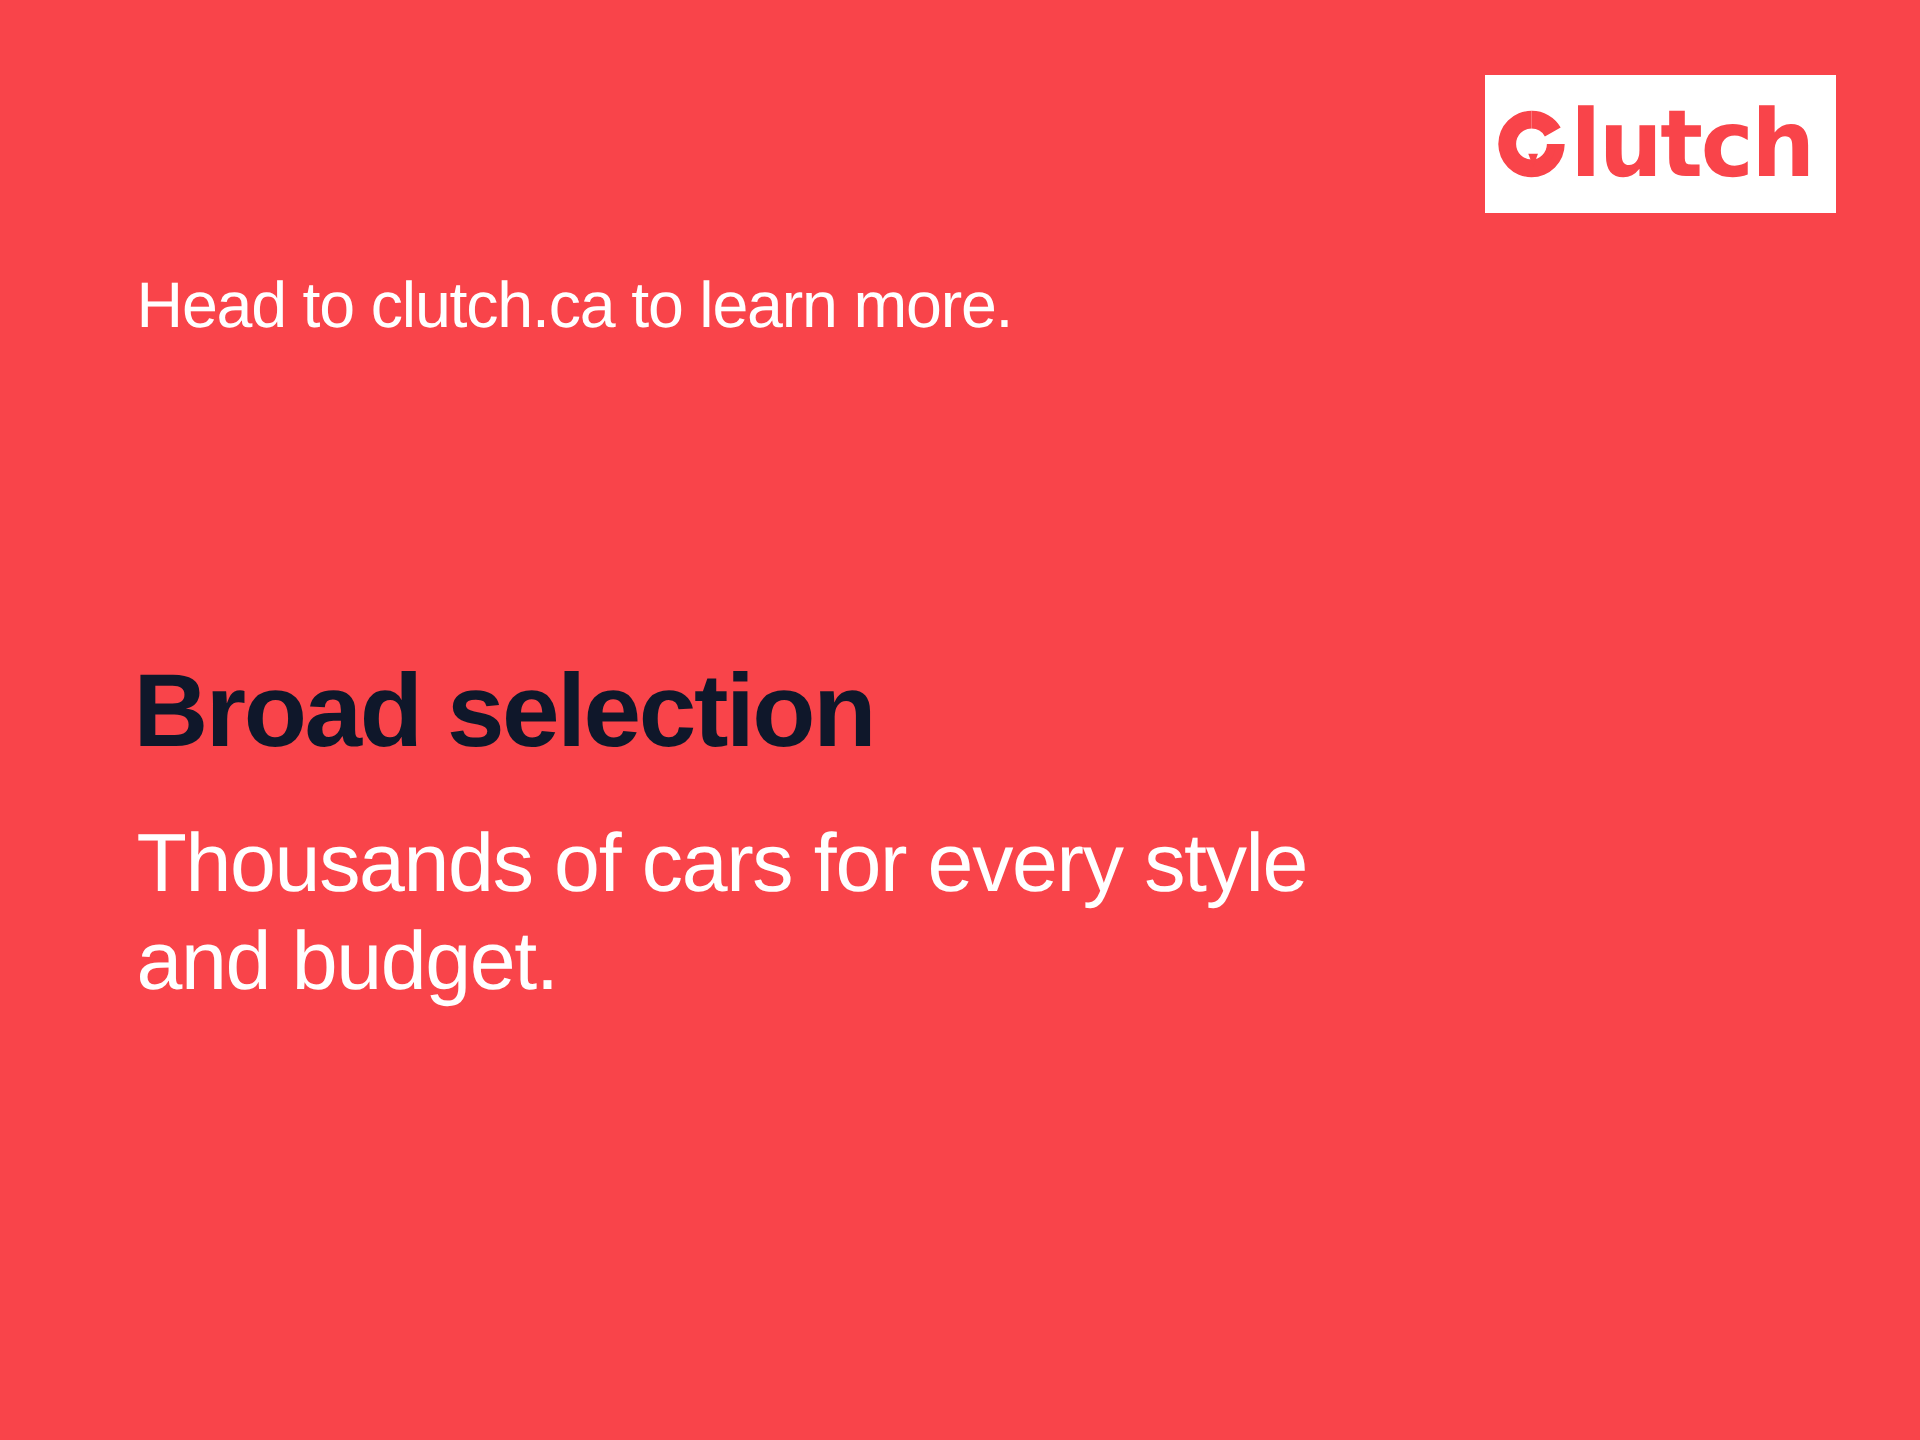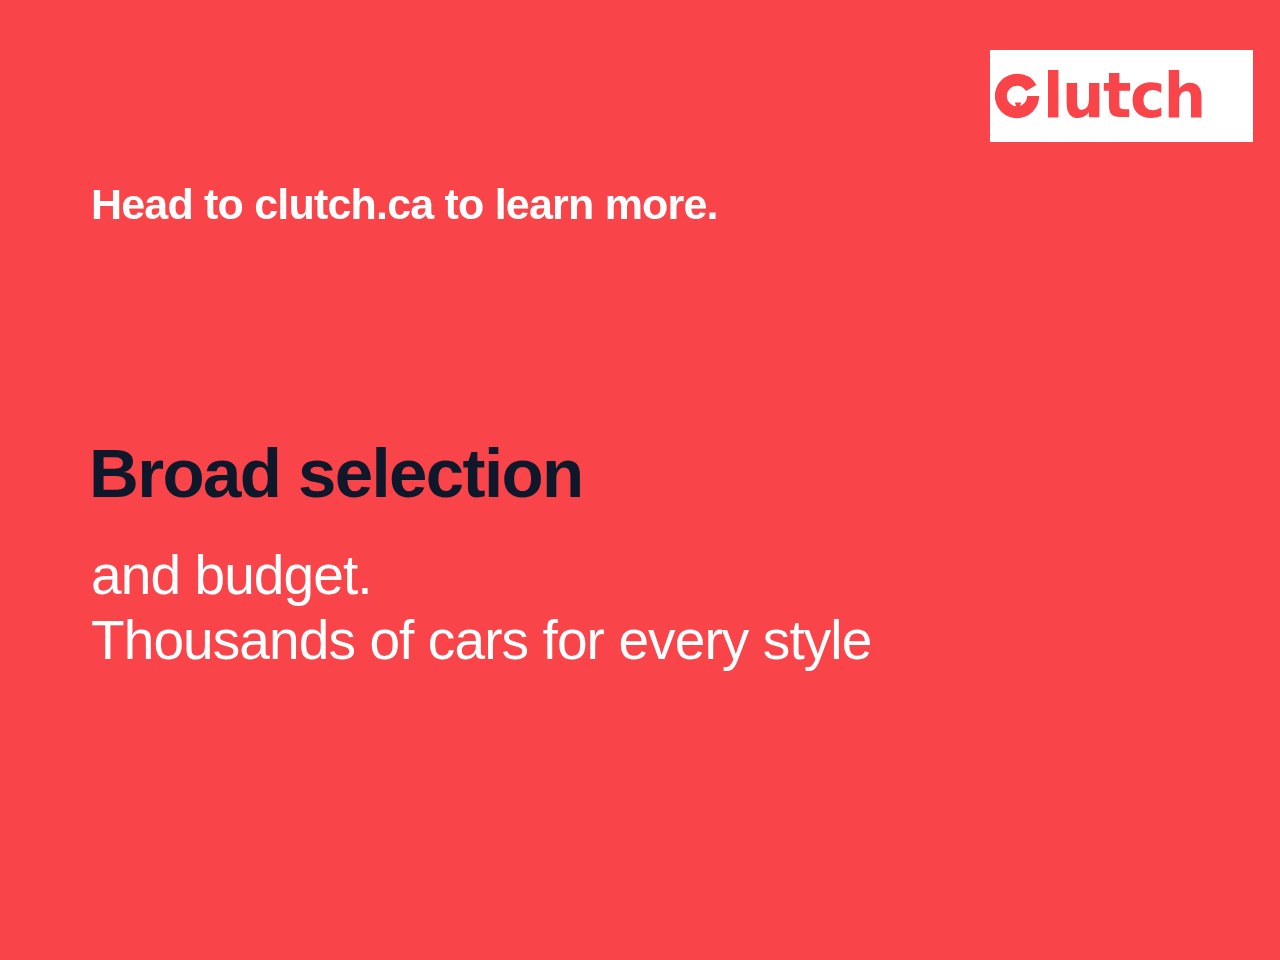--- a/index.html
+++ b/index.html
@@ -19,25 +19,26 @@
     height: 960px;
     background: #F9444A;
     overflow: hidden;
   }
 
   
   #logo-plate {
     position: absolute;
     left: 990px;
     top: 50px;
-    width: 263px;
+    width: 234px;
     height: 92px;
     background: #FFFFFF;
     display: flex;
     align-items: center;
+    justify-content: center;
     box-sizing: border-box;
     padding-right: 4px;
   }
 
   #logo-lockup {
     display: flex;
     align-items: center;
     line-height: 1;
   }
 
@@ -60,21 +61,21 @@
     transform: scaleX(0.96);
     transform-origin: left center;
   }
 
   
   #eyebrow {
     position: absolute;
     left: 91px;
     top: 180px;
     font-size: 43px;
-    font-weight: bold;
+    font-weight: normal;
     color: #FFFFFF;
     letter-spacing: -0.8px;
     line-height: 1.15;
     white-space: nowrap;
   }
 
   #headline {
     position: absolute;
     left: 89px;
     top: 437px;
@@ -124,17 +125,17 @@
       </svg>
       <span id="logo-wordmark">lutch</span>
     </div>
   </div>
 
   <div id="eyebrow">Head to clutch.ca to learn more.</div>
 
   <div id="headline">Broad selection</div>
 
   <div id="subhead">
+    <span class="line">Thousands of cars for every style</span>
     <span class="line">and budget.</span>
-    <span class="line">Thousands of cars for every style</span>
   </div>
 
 </div>
 
 </body></html>

